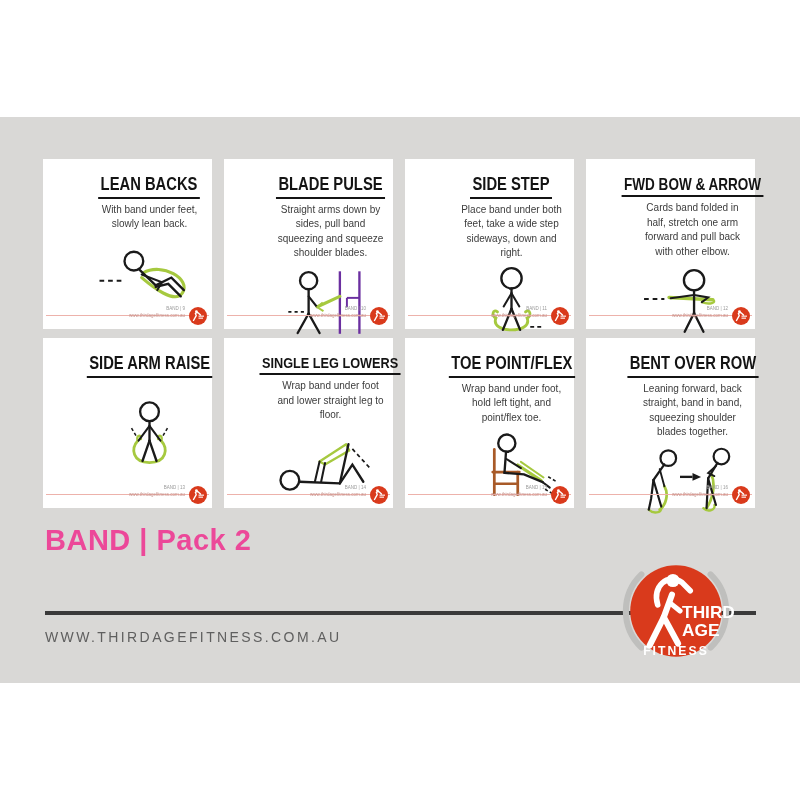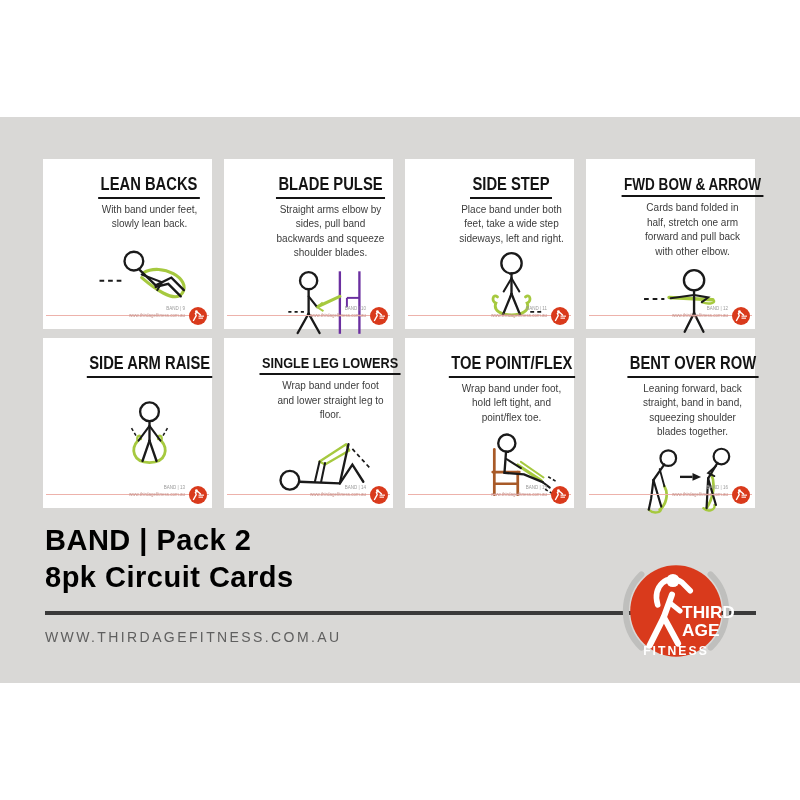--- a/index.html
+++ b/index.html
@@ -31,21 +31,21 @@
   .card-figure svg{display:block;}
   .card-line{position:absolute;bottom:13px;left:3px;right:3px;height:1.5px;background:#edb2ab;}
   .card-footnote{
     position:absolute;right:27px;bottom:10px;font-size:4.5px;line-height:1.6;
     text-align:right;color:#9a9a9a;
   }
   .card-footnote .fn2{color:#c58f88;}
   .card-badge{position:absolute;right:5px;bottom:4px;width:18px;height:18px;}
   .pack-title{
     position:absolute;left:45px;top:522px;font-size:29px;font-weight:700;
-    color:#000000;line-height:1.26;letter-spacing:0.5px;
+    color:#ec4899;line-height:1.26;letter-spacing:0.5px;
   }
   .divider{position:absolute;left:45px;top:611px;width:711px;height:4px;background:#3a3a3a;z-index:1;}
   .website{
     position:absolute;left:45px;top:629px;font-size:14px;letter-spacing:2.4px;color:#5f5f5f;
   }
   .logo{position:absolute;left:615px;top:550px;width:122px;height:122px;z-index:2;}
   .logo-text{font-weight:700;fill:#ffffff;font-family:"Liberation Sans",sans-serif;}
 </style>
 </head>
 <body>
@@ -79,21 +79,21 @@
           <circle cx="7.4" cy="4.6" r="1.4" fill="#fff"></circle>
           <path d="M4.5,13.5 L7.2,8.6 L6.4,6.4 Q8,4.8 9.6,6.2 L11.5,8" fill="none" stroke="#fff" stroke-width="1.4" stroke-linecap="round"></path>
           <rect x="9.5" y="8.6" width="5.5" height="1.1" fill="#fff"></rect>
           <rect x="9.5" y="10.6" width="4.5" height="1.1" fill="#fff"></rect>
         </svg>
     </div>
   </div>
 
   <div class="card">
     <div class="card-title"><span class="title-underline">BLADE PULSE</span></div>
-    <div class="card-desc">Straight arms elbow by sides, pull band backwards and squeeze shoulder blades.</div>
+    <div class="card-desc">Straight arms down by sides, pull band squeezing and squeeze shoulder blades.</div>
     <div class="card-figure">
       <svg width="160" height="80" viewBox="0 0 160 92">
         <line x1="92" y1="8" x2="92" y2="88" stroke="#6b2fa0" stroke-width="3"></line>
         <line x1="117" y1="8" x2="117" y2="88" stroke="#6b2fa0" stroke-width="3"></line>
         <line x1="101" y1="42" x2="117" y2="42" stroke="#6b2fa0" stroke-width="2.5"></line>
         <line x1="101" y1="42" x2="101" y2="54" stroke="#6b2fa0" stroke-width="2.5"></line>
         <line x1="64" y1="53" x2="92" y2="40" stroke="#a6c93f" stroke-width="4" stroke-linecap="round"></line>
         <circle cx="52" cy="20" r="11" fill="none" stroke="#1a1a1a" stroke-width="3"></circle>
         <line x1="52" y1="31" x2="52" y2="62" stroke="#1a1a1a" stroke-width="3" stroke-linecap="round"></line>
         <line x1="52" y1="62" x2="38" y2="87" stroke="#1a1a1a" stroke-width="3" stroke-linecap="round"></line>
@@ -114,21 +114,21 @@
           <circle cx="7.4" cy="4.6" r="1.4" fill="#fff"></circle>
           <path d="M4.5,13.5 L7.2,8.6 L6.4,6.4 Q8,4.8 9.6,6.2 L11.5,8" fill="none" stroke="#fff" stroke-width="1.4" stroke-linecap="round"></path>
           <rect x="9.5" y="8.6" width="5.5" height="1.1" fill="#fff"></rect>
           <rect x="9.5" y="10.6" width="4.5" height="1.1" fill="#fff"></rect>
         </svg>
     </div>
   </div>
 
   <div class="card">
     <div class="card-title"><span class="title-underline">SIDE STEP</span></div>
-    <div class="card-desc">Place band under both feet, take a wide step sideways, left and right.</div>
+    <div class="card-desc">Place band under both feet, take a wide step sideways, down and right.</div>
     <div class="card-figure">
       <svg width="160" height="80" viewBox="0 0 160 92">
         <path d="M62,60 C56,55 54,66 60,68 C52,88 108,88 100,68 C106,66 104,55 98,60" fill="none" stroke="#a6c93f" stroke-width="3.6" stroke-linecap="round"></path>
         <circle cx="80" cy="17" r="13" fill="none" stroke="#1a1a1a" stroke-width="3"></circle>
         <line x1="80" y1="30" x2="80" y2="56" stroke="#1a1a1a" stroke-width="3" stroke-linecap="round"></line>
         <line x1="80" y1="36" x2="70" y2="53" stroke="#1a1a1a" stroke-width="2.6" stroke-linecap="round"></line>
         <line x1="80" y1="36" x2="90" y2="53" stroke="#1a1a1a" stroke-width="2.6" stroke-linecap="round"></line>
         <line x1="80" y1="56" x2="69" y2="83" stroke="#1a1a1a" stroke-width="3" stroke-linecap="round"></line>
         <line x1="80" y1="56" x2="91" y2="83" stroke="#1a1a1a" stroke-width="3" stroke-linecap="round"></line>
         <line x1="104" y1="79" x2="122" y2="79" stroke="#1a1a1a" stroke-width="2.2" stroke-dasharray="5,4"></line>
@@ -318,21 +318,20 @@
           <rect x="9.5" y="8.6" width="5.5" height="1.1" fill="#fff"></rect>
           <rect x="9.5" y="10.6" width="4.5" height="1.1" fill="#fff"></rect>
         </svg>
     </div>
   </div>
 
 </div>
 
 <div class="pack-title">
   <div>BAND | Pack 2</div>
-  <div>8pk Circuit Cards</div>
 </div>
 
 <div class="divider"></div>
 
 <div class="website">WWW.THIRDAGEFITNESS.COM.AU</div>
 
 <div class="logo">
   <svg width="122" height="122" viewBox="0 0 120 120">
     <path d="M26,24 A50,50 0 0 0 26,96" fill="none" stroke="#bfbfbd" stroke-width="6" stroke-linecap="round"></path>
     <path d="M94,24 A50,50 0 0 1 94,96" fill="none" stroke="#bfbfbd" stroke-width="6" stroke-linecap="round"></path>

